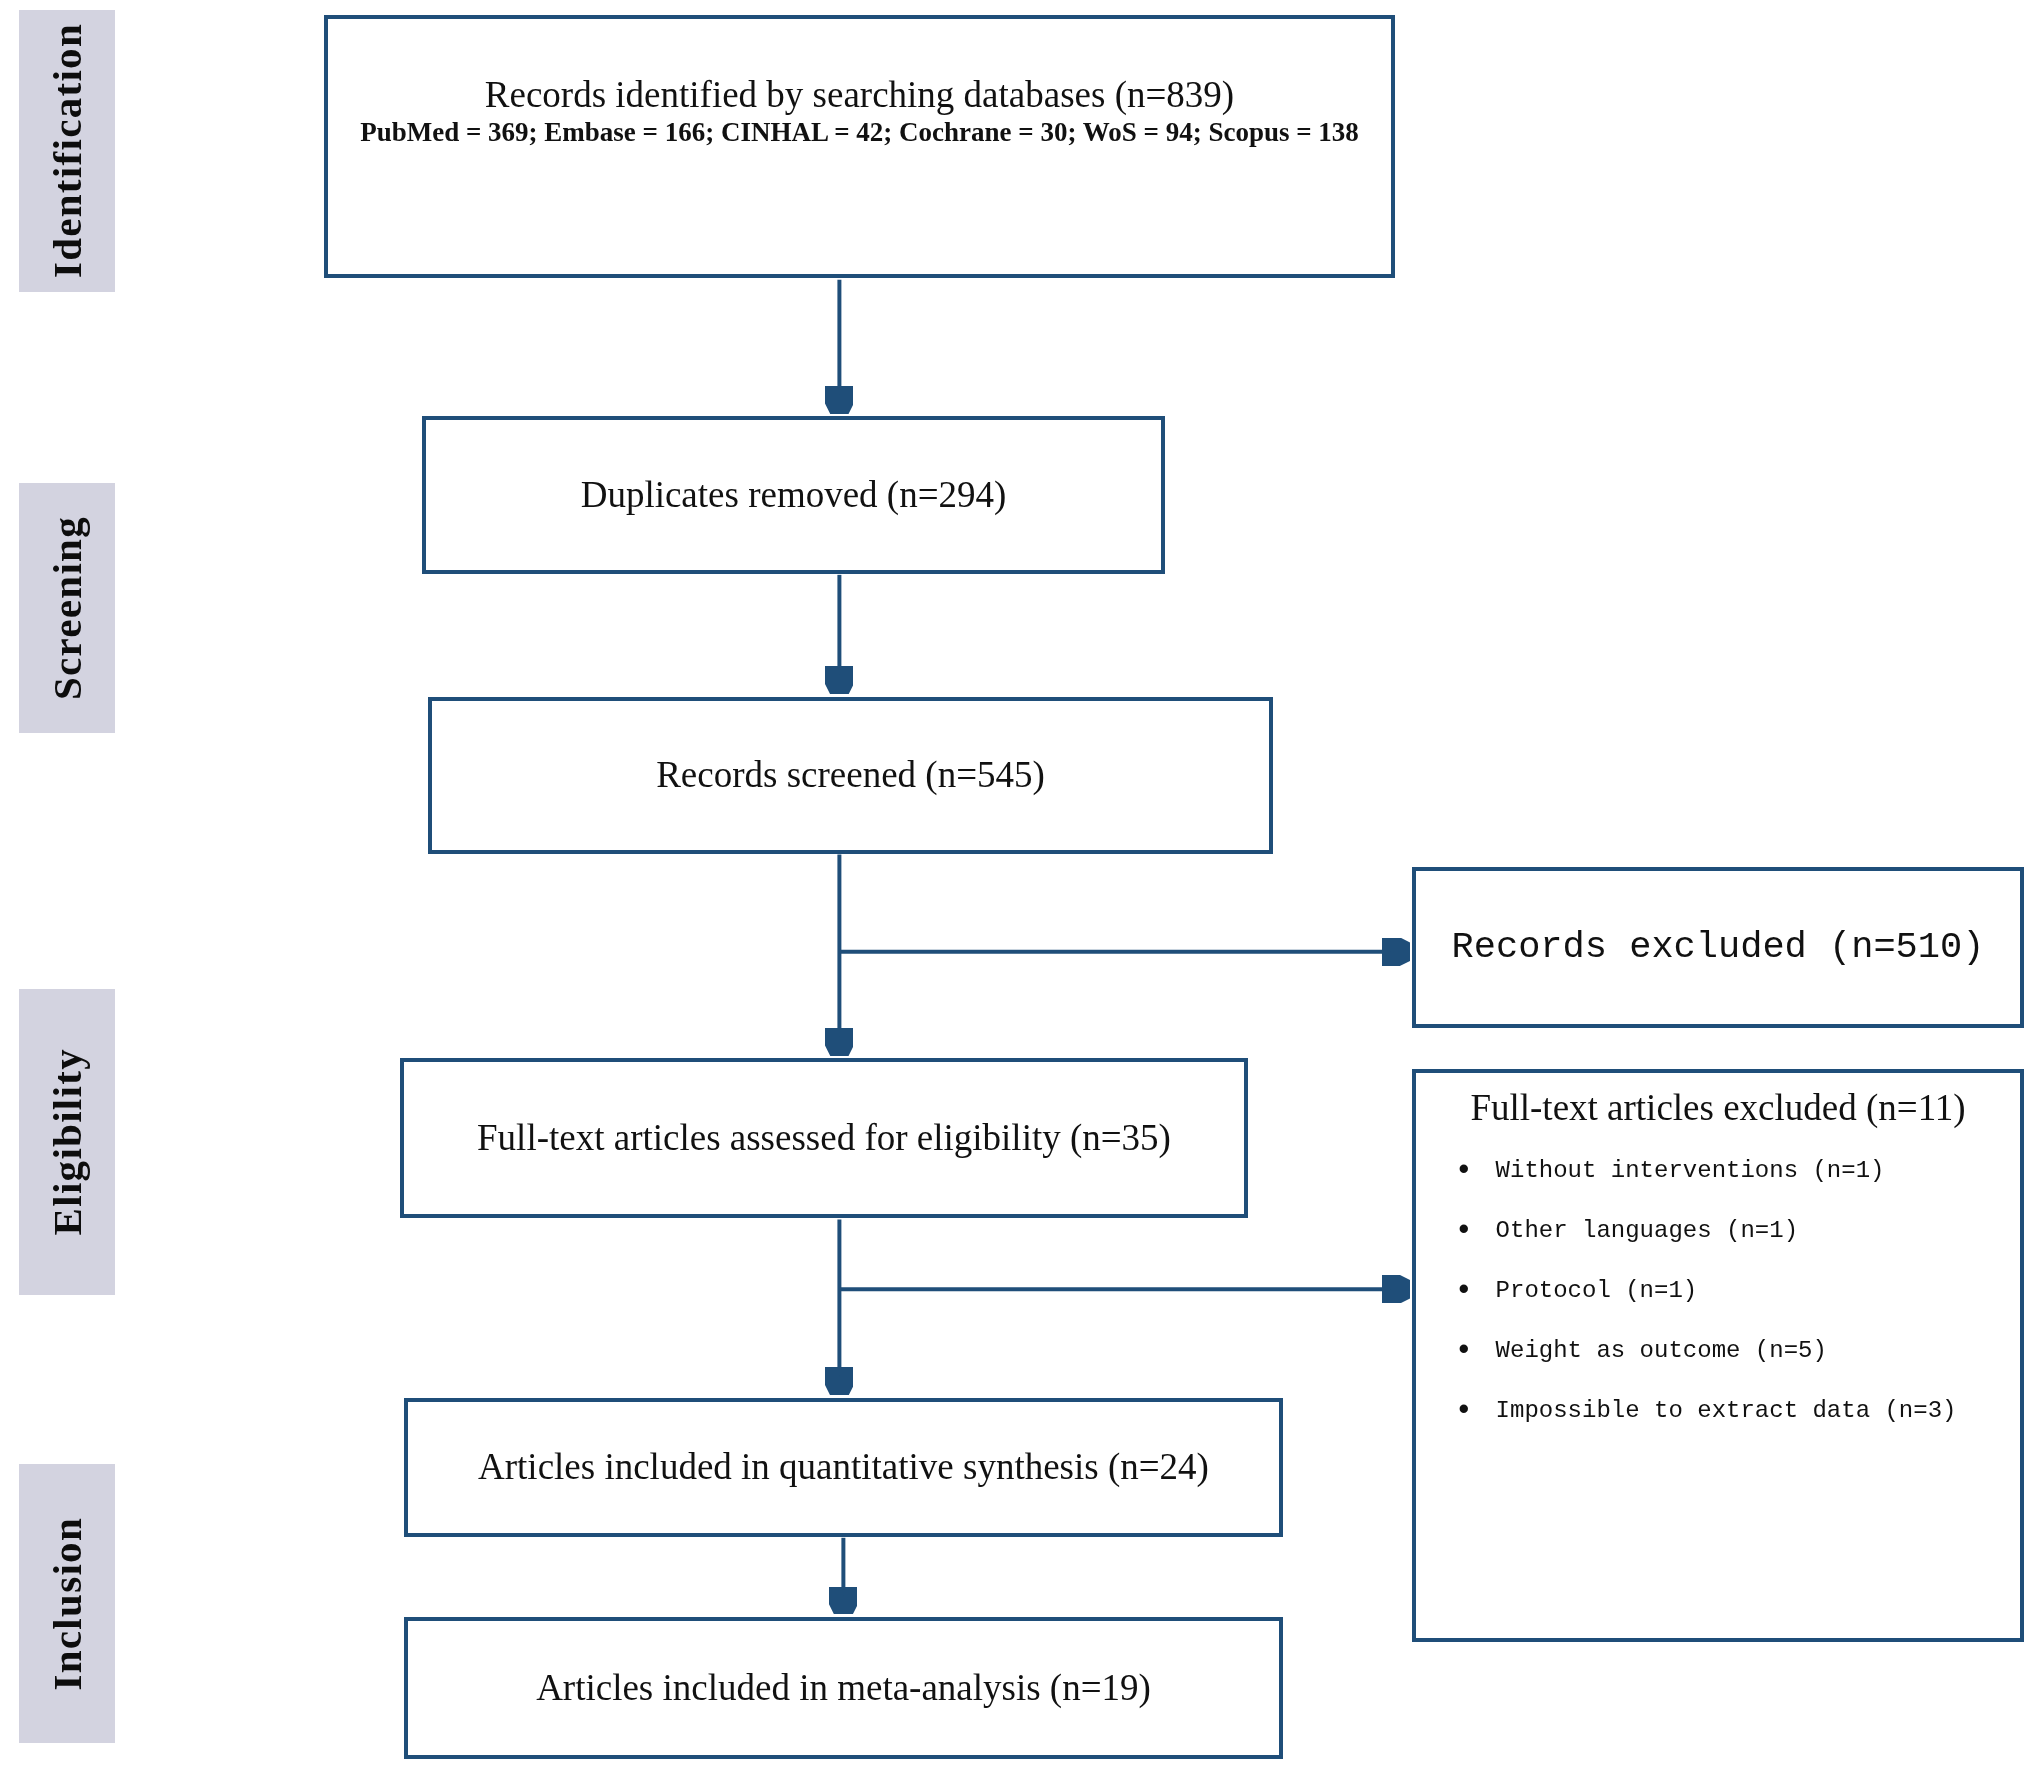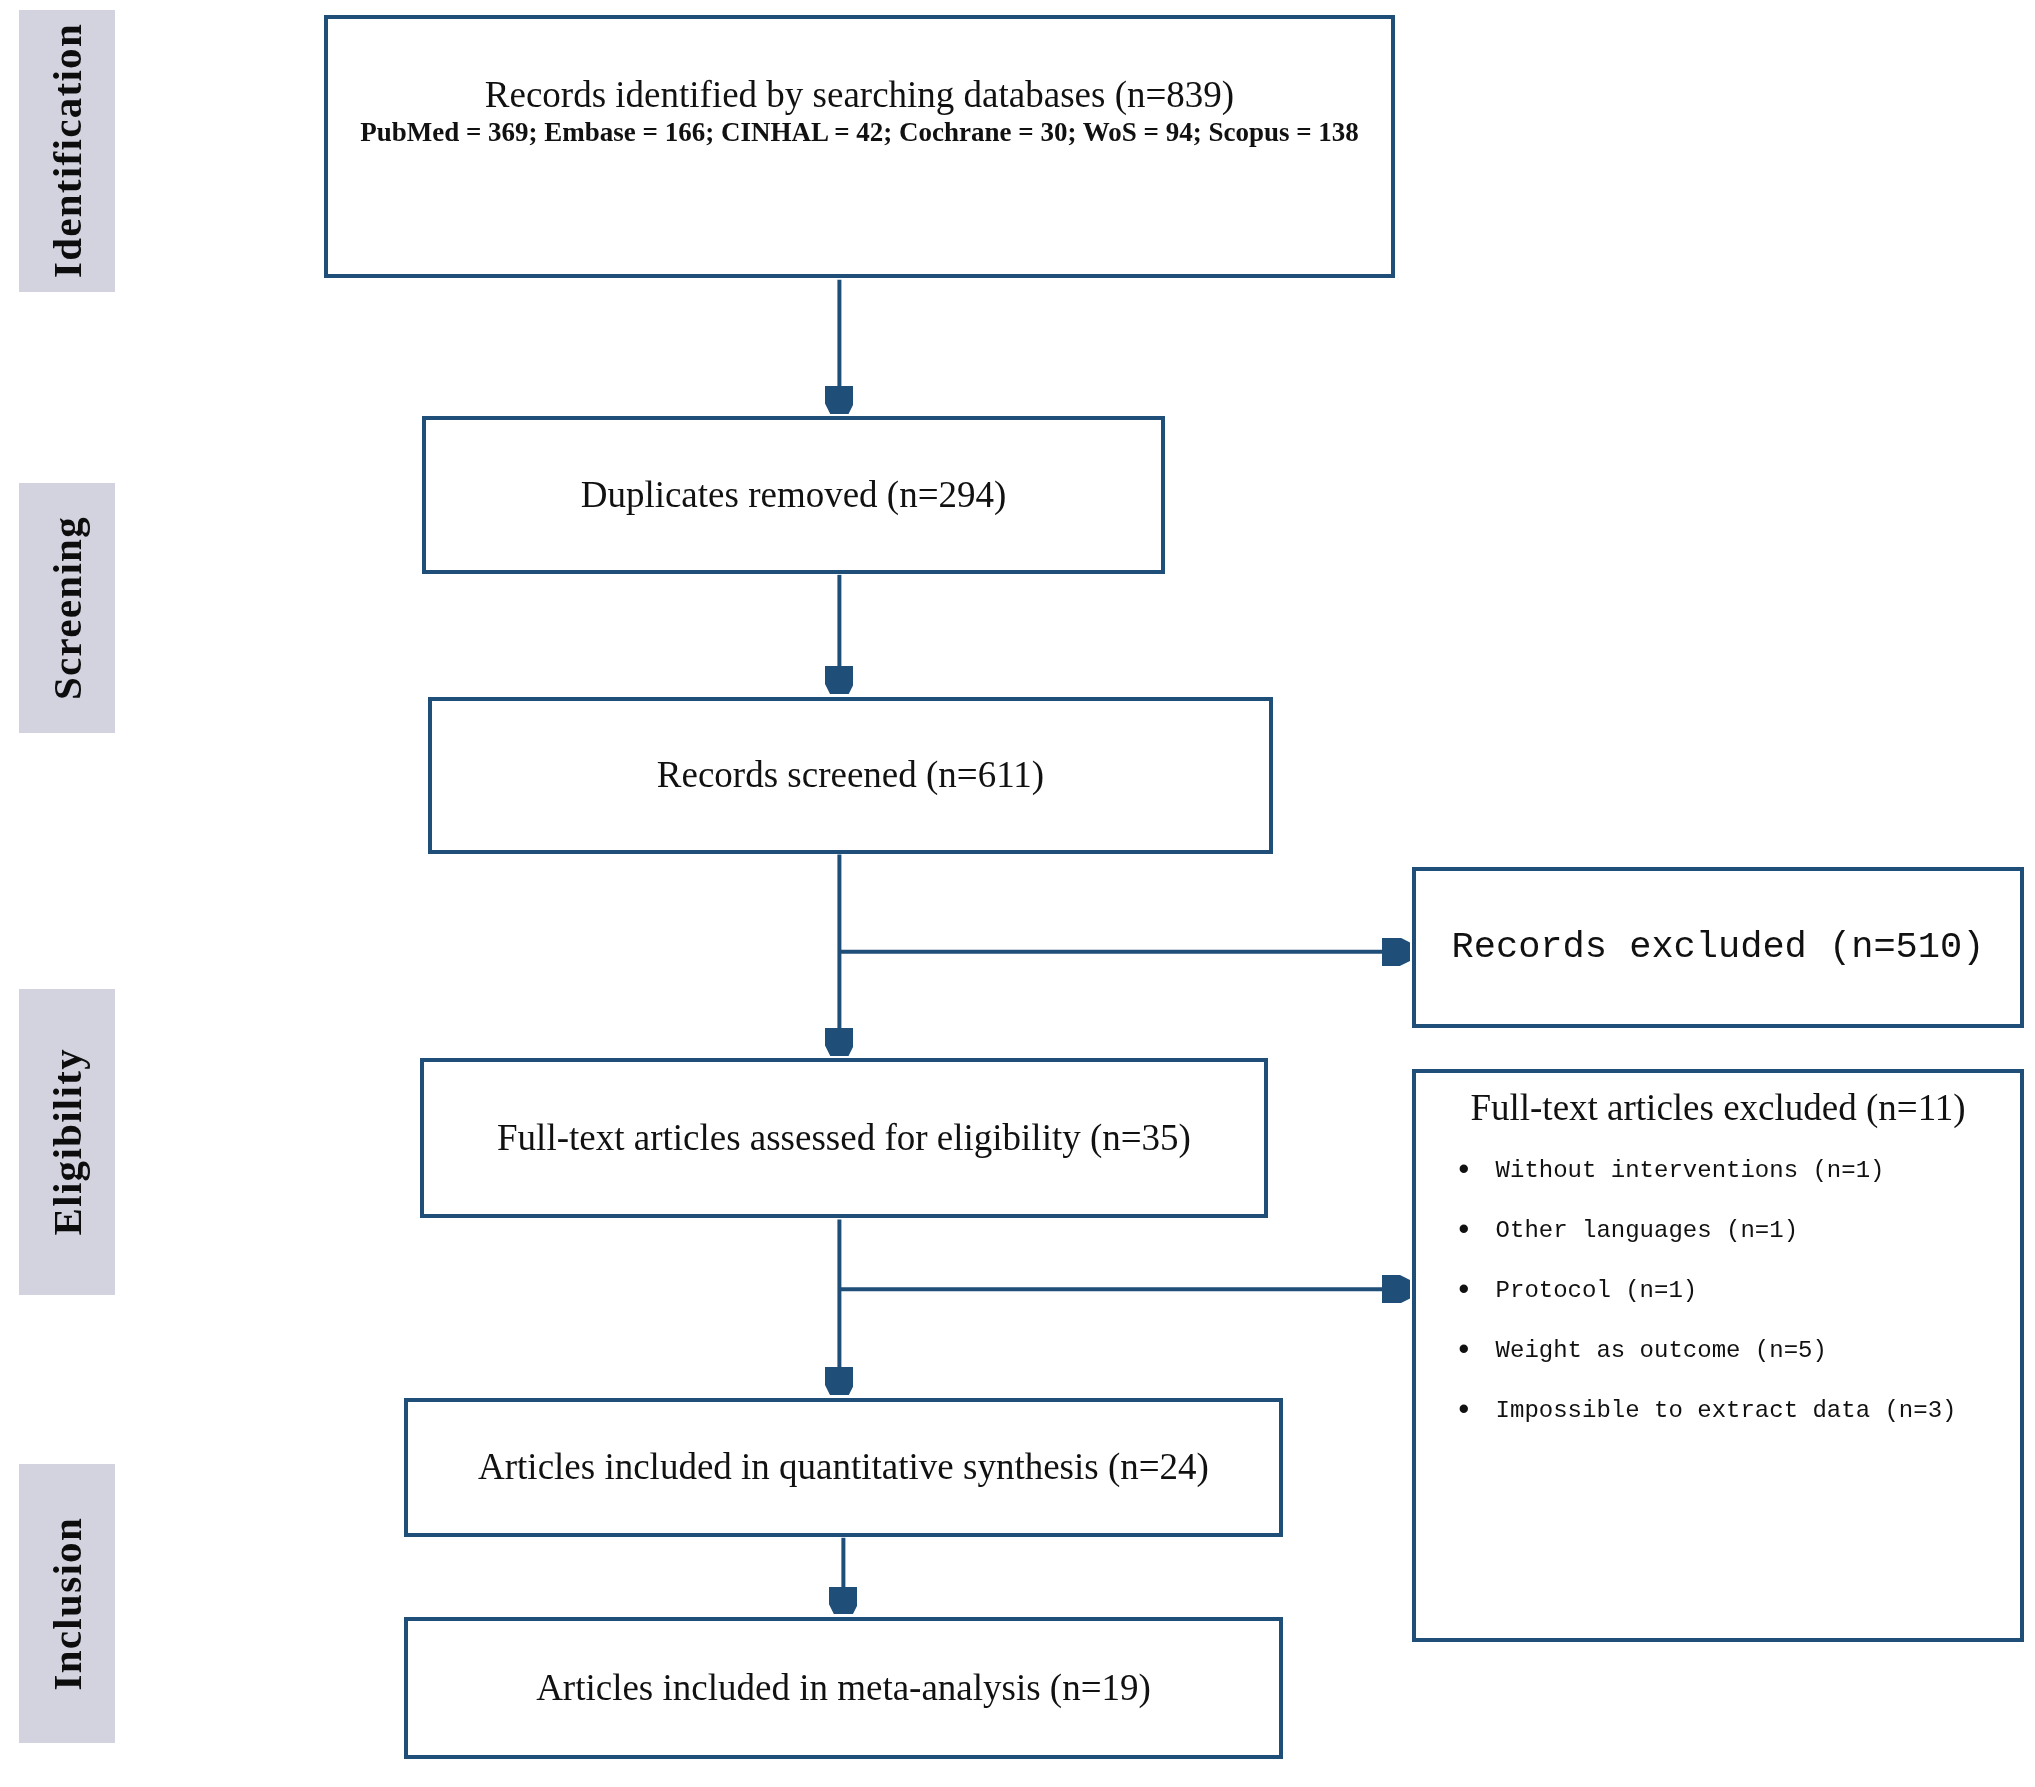--- a/index.html
+++ b/index.html
@@ -152,28 +152,28 @@
   <div class="fbox" id="box-identified" style="left:324px; top:15.3px; width:1071px; height:263px;">
     <div class="lbl">Records identified by searching databases (n=839)</div>
     <div class="sub">PubMed = 369; Embase = 166; CINHAL = 42; Cochrane = 30; WoS = 94; Scopus = 138</div>
   </div>
 
   <div class="fbox" style="left:422px; top:416px; width:743px; height:158px;">
     <div class="lbl">Duplicates removed (n=294)</div>
   </div>
 
   <div class="fbox" style="left:428px; top:697px; width:845px; height:157px;">
-    <div class="lbl">Records screened (n=611)</div>
+    <div class="lbl">Records screened (n=545)</div>
   </div>
 
   <div class="fbox" style="left:1412px; top:867px; width:612px; height:161px;font-family:Liberation Mono, monospace;">
     <div class="lbl">Records excluded (n=510)</div>
   </div>
 
-  <div class="fbox" style="left:420px; top:1058px; width:848px; height:160px;">
+  <div class="fbox" style="left:400px; top:1058px; width:848px; height:160px;">
     <div class="lbl">Full-text articles assessed for eligibility (n=35)</div>
   </div>
 
   <div class="fbox" id="box-ft-excluded" style="left:1412px; top:1069px; width:612px; height:573px;">
     <div class="heading">Full-text articles excluded (n=11)</div>
     <ul>
       <li>Without interventions (n=1)</li>
       <li>Other languages (n=1)</li>
       <li>Protocol (n=1)</li>
       <li>Weight as outcome (n=5)</li>

